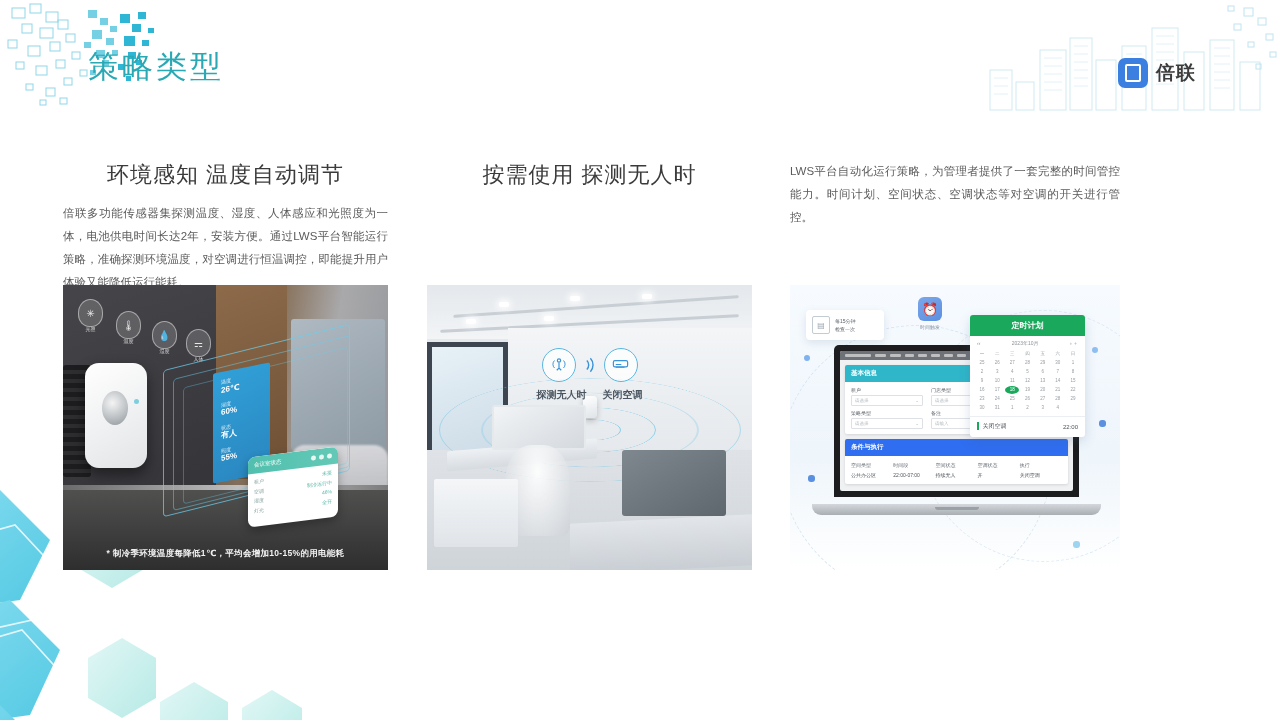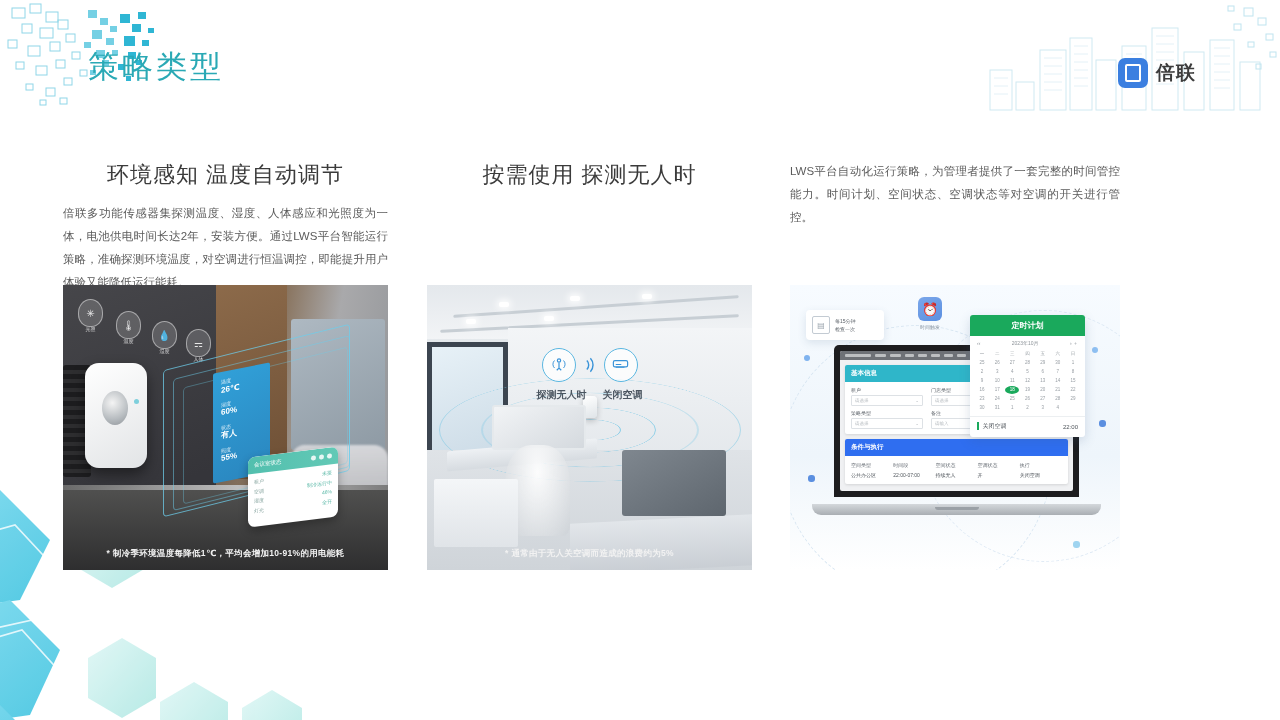--- a/index.html
+++ b/index.html
@@ -510,21 +510,21 @@
         <span>湿度</span>
         <b>46%</b>
       </div>
       <div class="line">
         <span>灯光</span>
         <b>全开</b>
       </div>
     </div>
   </div>
 
-  <div class="fig-caption">* 制冷季环境温度每降低1℃，平均会增加10-91%的用电能耗</div>
+  <div class="fig-caption">* 制冷季环境温度每降低1℃，平均会增加10-15%的用电能耗</div>
 </div>
 
 <div class="column" id="col-2">
   <div class="col-heading">按需使用  探测无人时</div>
 </div>
 
 <div class="figure" id="fig-2">
   <div id="fig2-ceiling"></div>
   <div class="fig2-rail" id="fig2-rail-1"></div>
   <div class="fig2-rail" id="fig2-rail-2"></div>
@@ -568,21 +568,20 @@
         <rect x="3" y="7" width="18" height="8" rx="2"></rect>
           <path d="M6 12h7M6 15.5h11"></path>
       </svg>
     </div>
   </div>
   <div id="fig2-labels">
     <span>探测无人时</span>
     <span>关闭空调</span>
   </div>
 
-  <div class="fig-caption">* 通常由于无人关空调而造成的浪费约为5%</div>
 </div>
 
 <div class="column" id="col-3">
   <p class="col-body">LWS平台自动化运行策略，为管理者提供了一套完整的时间管控能力。时间计划、空间状态、空调状态等对空调的开关进行管控。</p>
 </div>
 
 <div class="figure" id="fig-3">
   <div id="fig3-ring-1"></div>
   <div id="fig3-ring-2"></div>
   <div class="fig3-dot" style="left:18px;top:190px;width:7px;height:7px;background:#5b8fe0;"></div>

